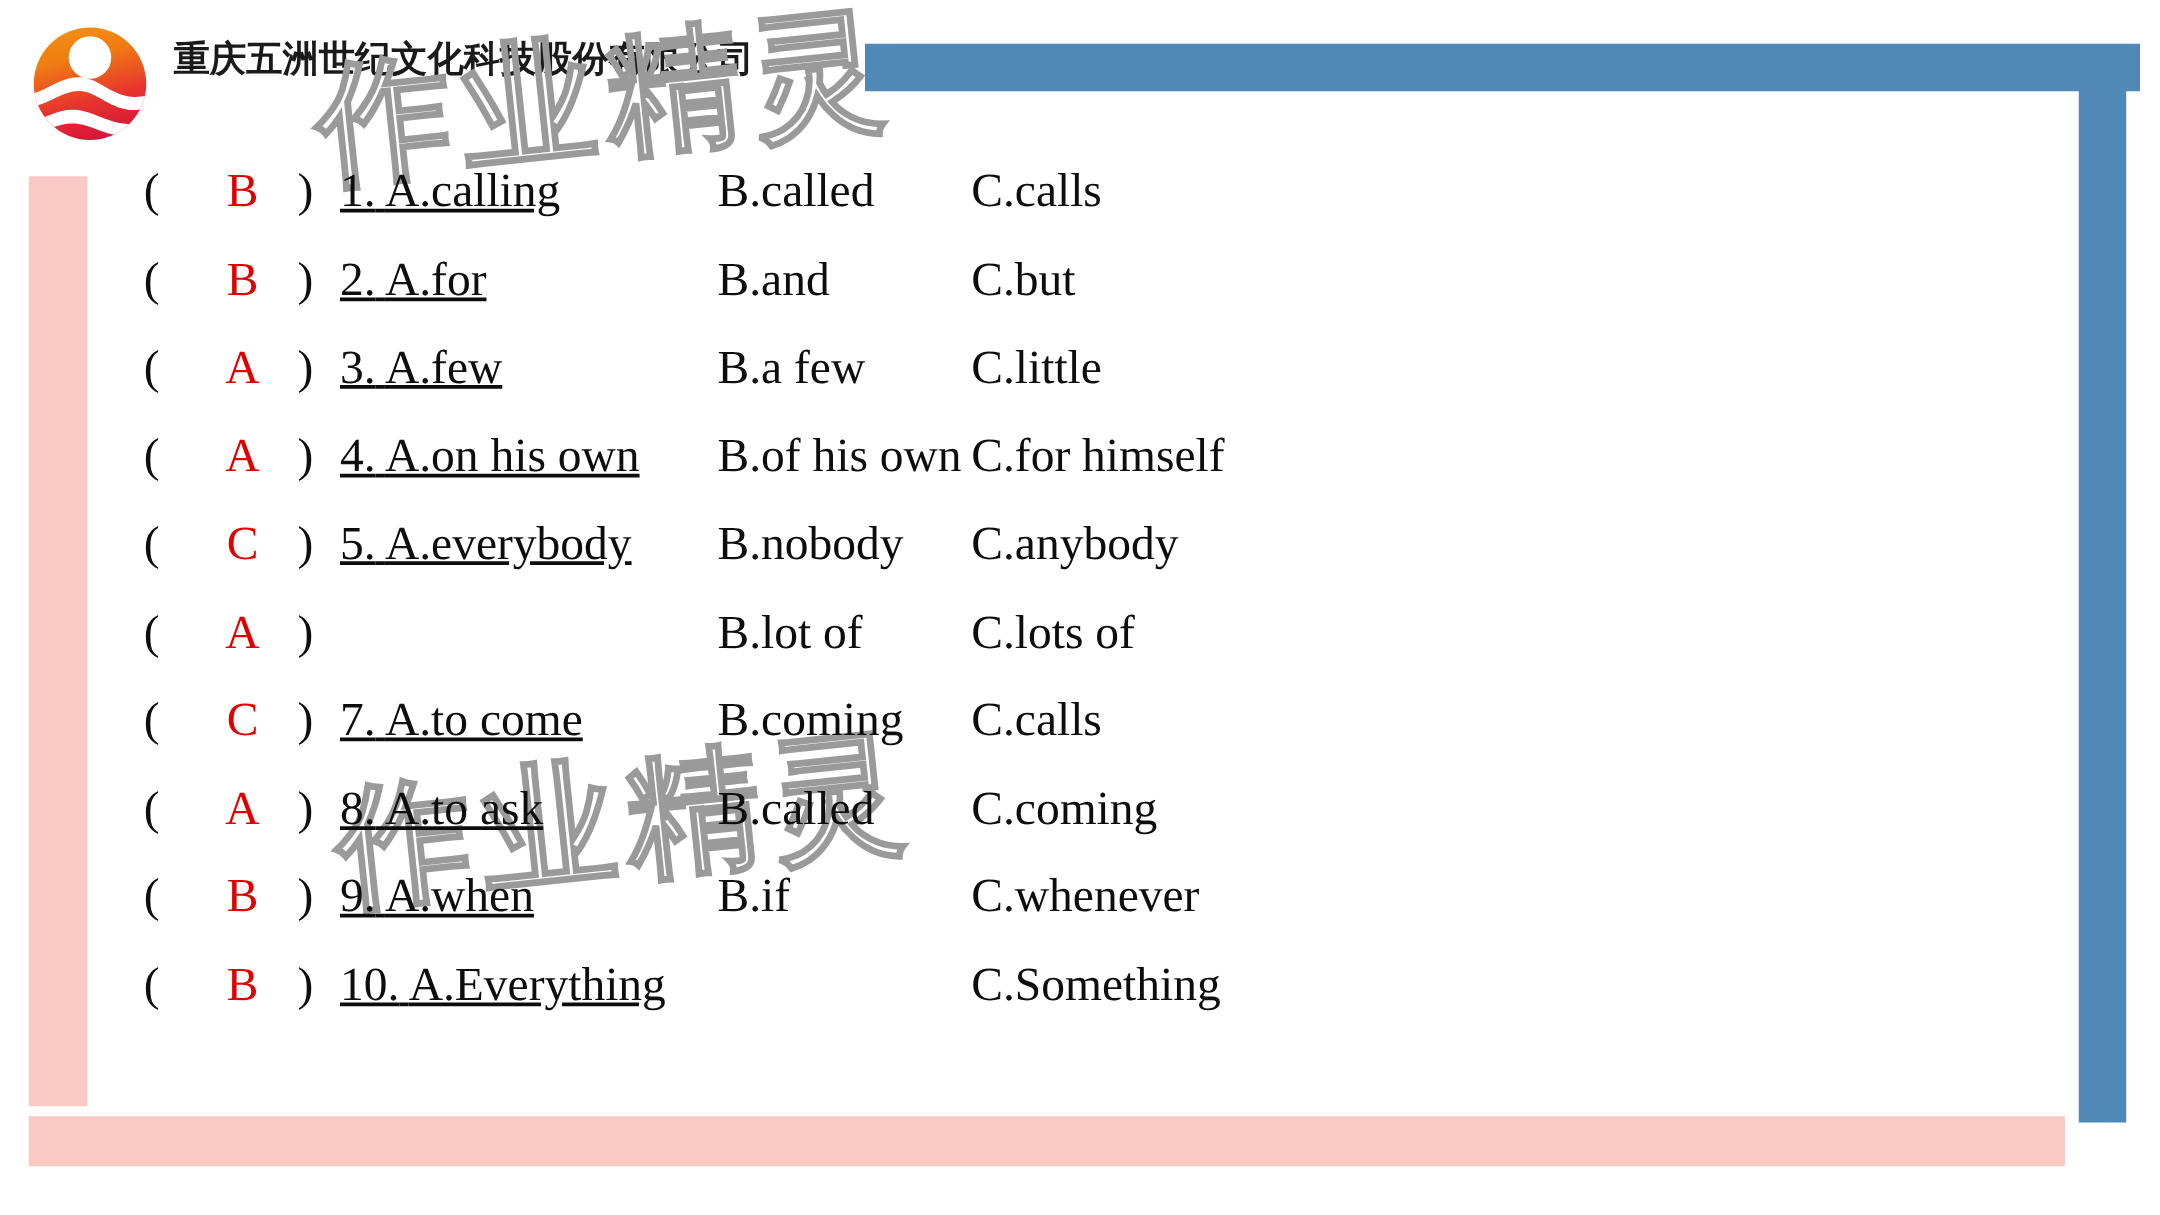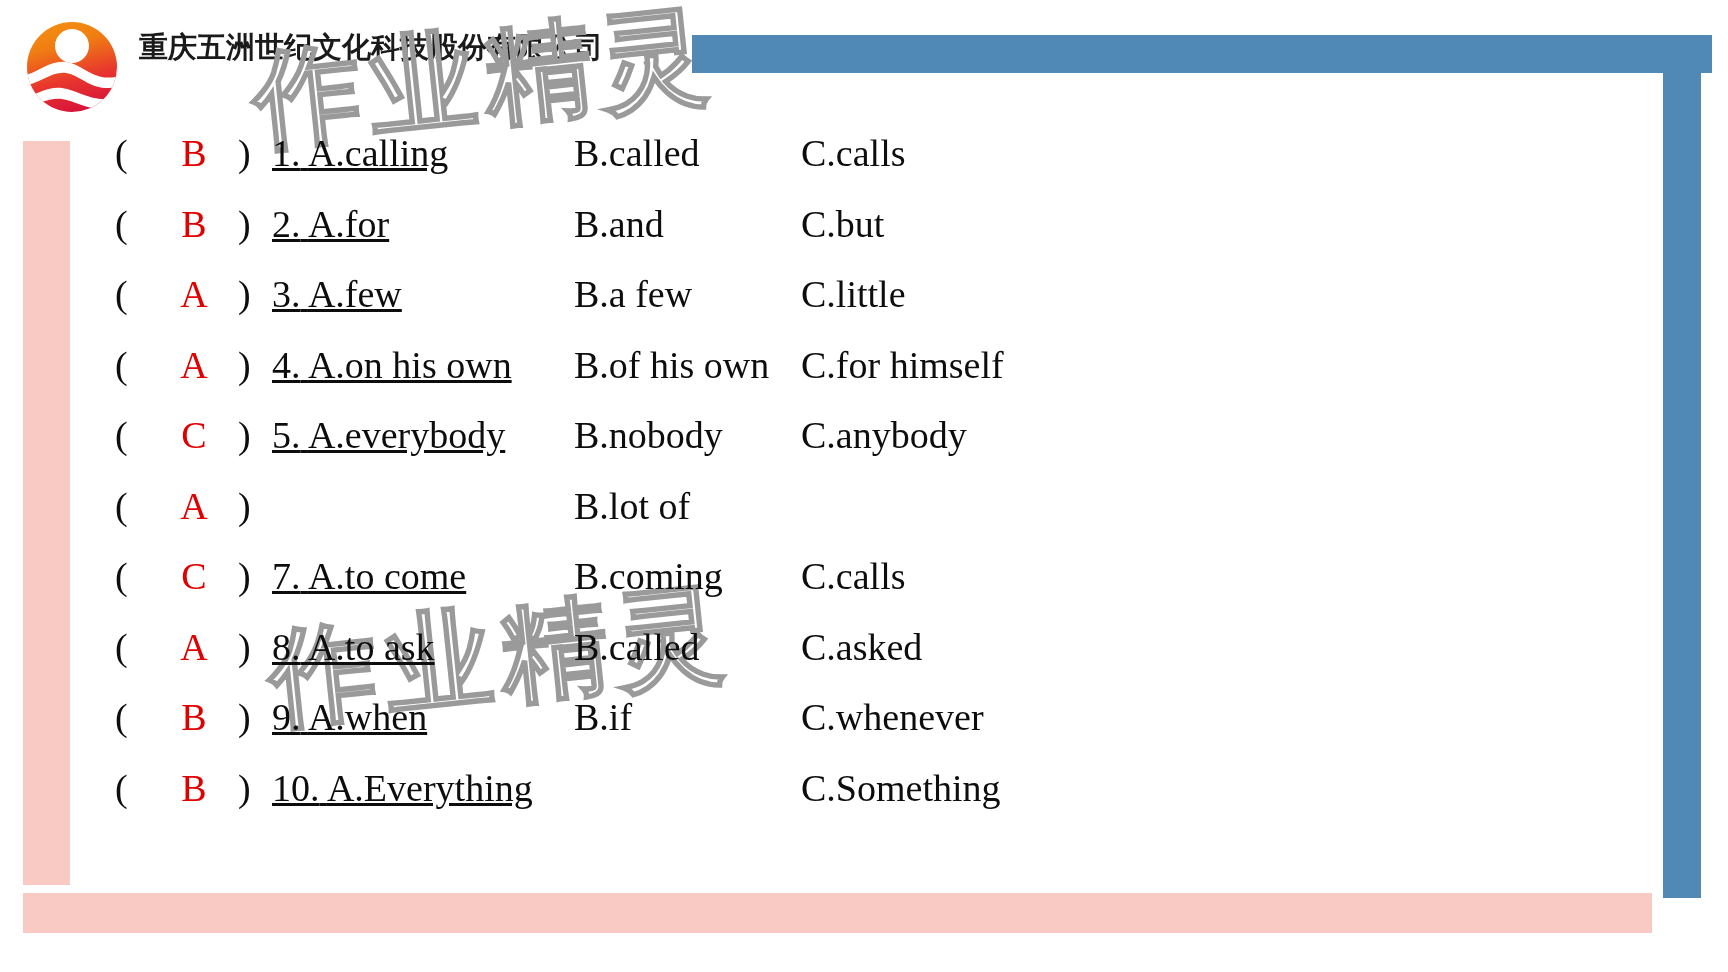--- a/index.html
+++ b/index.html
@@ -136,21 +136,21 @@
     position: absolute;
     left: 272px;
     text-decoration: underline;
   }
   .q-optionb {
     position: absolute;
     left: 574px;
   }
   .q-optionc {
     position: absolute;
-    left: 801px;
+    left: 777px;
   }
 </style>
 </head>
 <body>
 
 <div id="page">
 
   <div class="bar-top-blue"></div>
   <div class="bar-right-blue"></div>
   <div class="bar-left-pink"></div>
@@ -224,36 +224,37 @@
         <span class="q-paren-close">)</span>
         <span class="q-optiona"><span class="">5.</span> <span class="">A.everybody</span></span>
         <span class="q-optionb">B.nobody</span>
         <span class="q-optionc">C.anybody</span>
       </div>
       <div class="q-row">
         <span class="q-paren-open">(</span>
         <span class="q-answer">A</span>
         <span class="q-paren-close">)</span>
         <span class="q-optionb">B.lot of</span>
+        <span class="q-optionc">C.lots of</span>
       </div>
       <div class="q-row">
         <span class="q-paren-open">(</span>
         <span class="q-answer">C</span>
         <span class="q-paren-close">)</span>
         <span class="q-optiona"><span class="">7.</span> <span class="">A.to come</span></span>
         <span class="q-optionb">B.coming</span>
         <span class="q-optionc">C.calls</span>
       </div>
       <div class="q-row">
         <span class="q-paren-open">(</span>
         <span class="q-answer">A</span>
         <span class="q-paren-close">)</span>
         <span class="q-optiona"><span class="">8.</span> <span class="">A.to ask</span></span>
         <span class="q-optionb">B.called</span>
-        <span class="q-optionc">C.asked</span>
+        <span class="q-optionc">C.coming</span>
       </div>
       <div class="q-row">
         <span class="q-paren-open">(</span>
         <span class="q-answer">B</span>
         <span class="q-paren-close">)</span>
         <span class="q-optiona"><span class="">9.</span> <span class="">A.when</span></span>
         <span class="q-optionb">B.if</span>
         <span class="q-optionc">C.whenever</span>
       </div>
       <div class="q-row">

